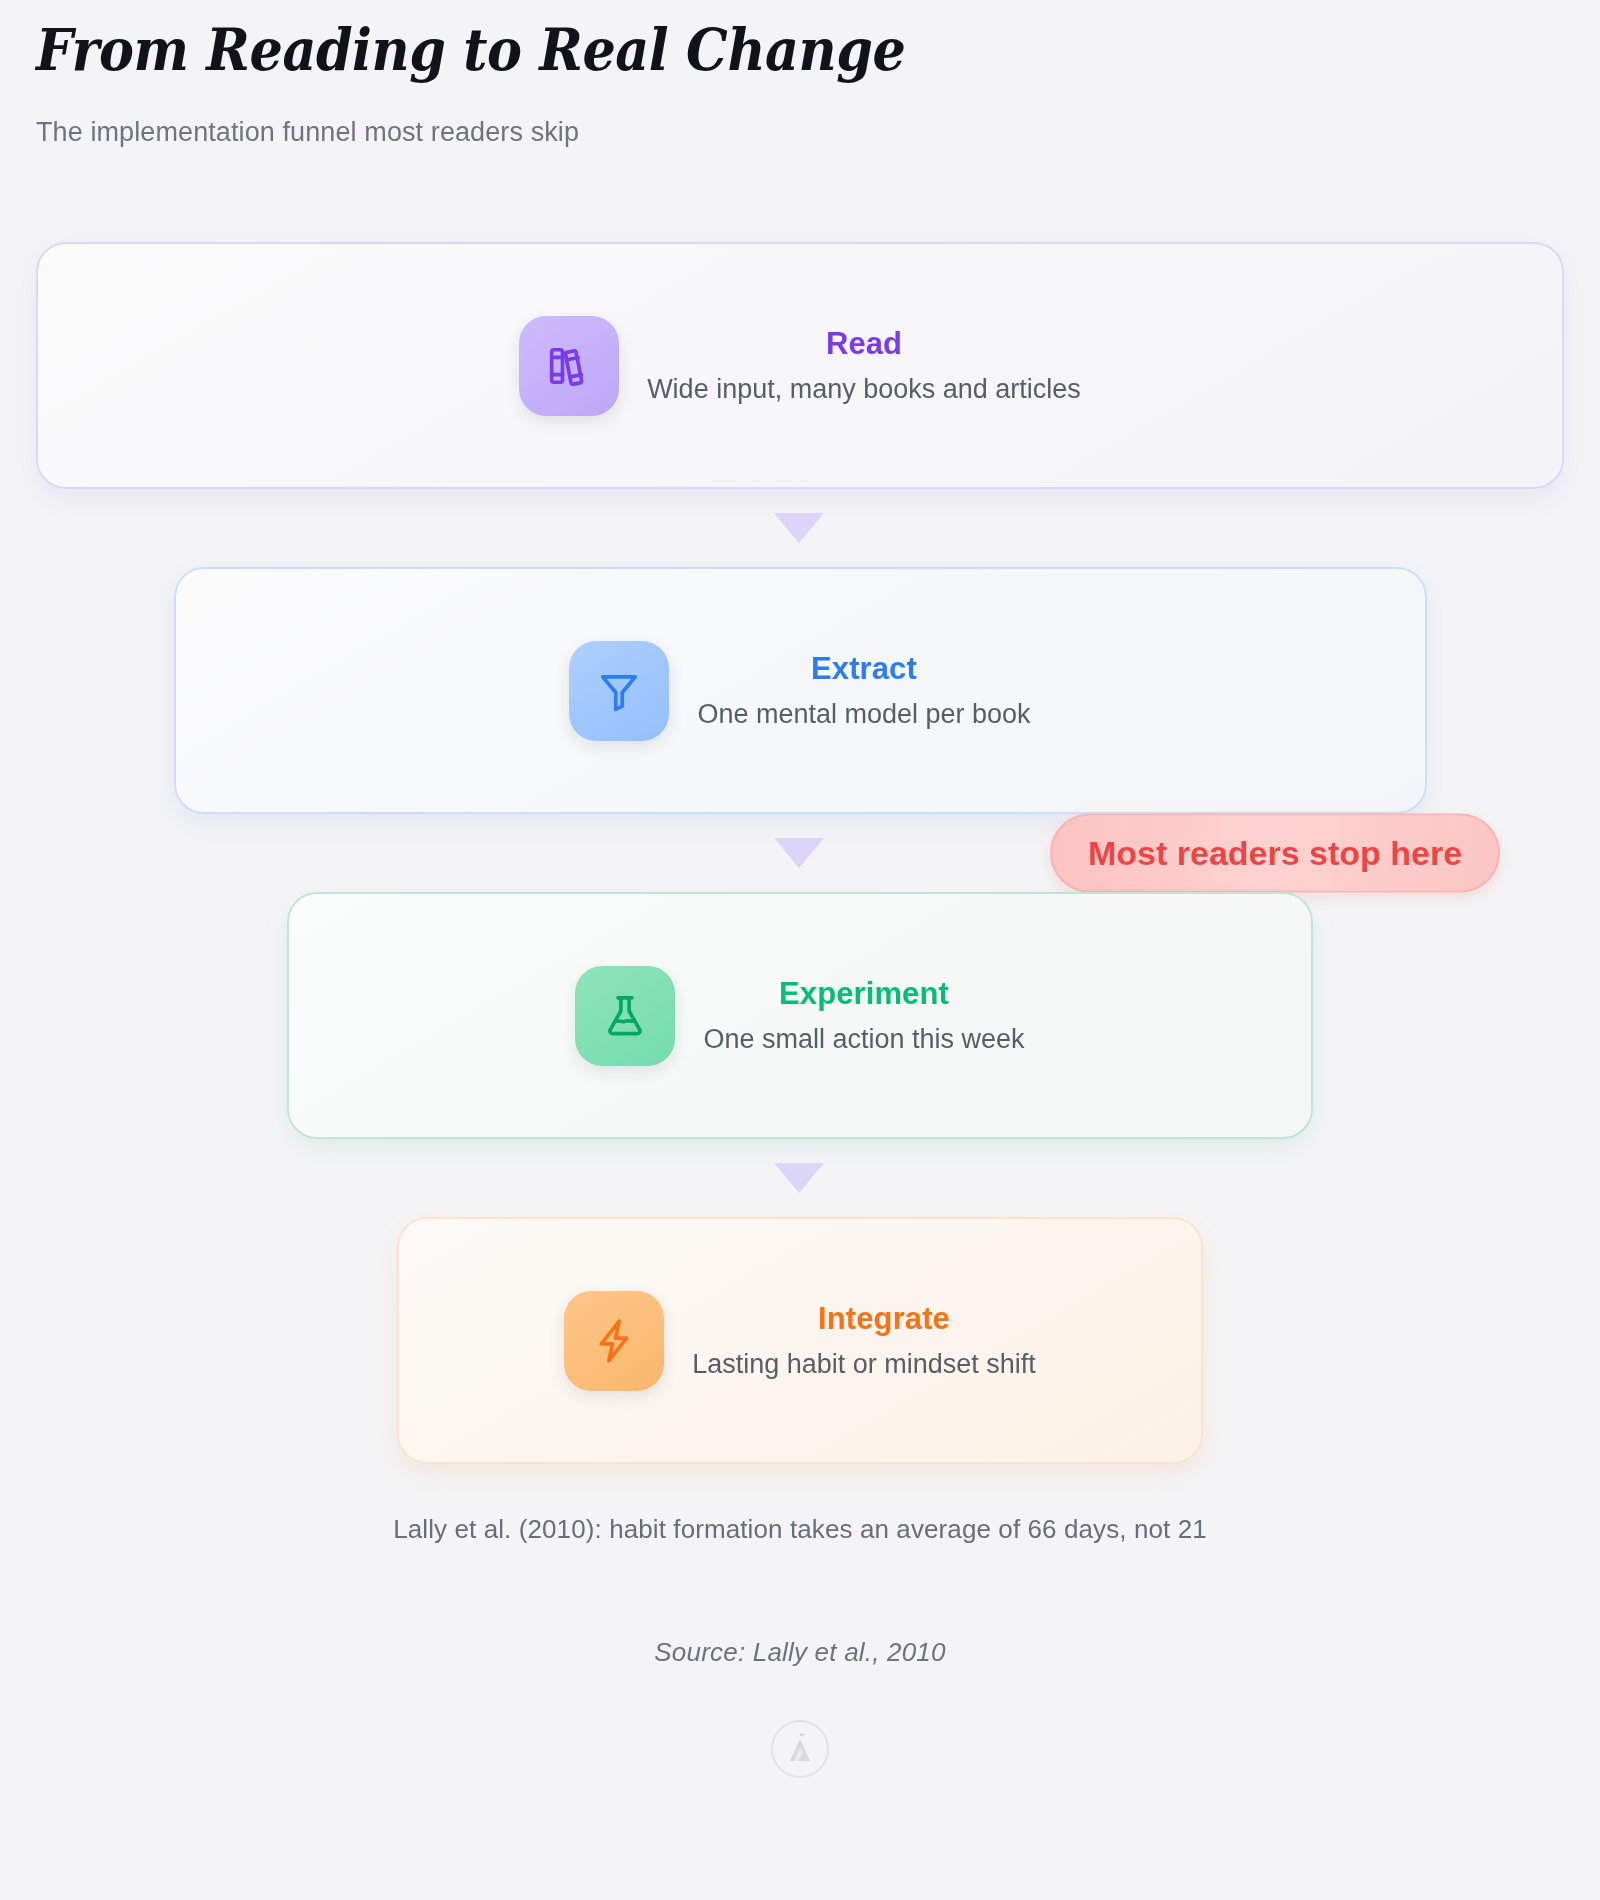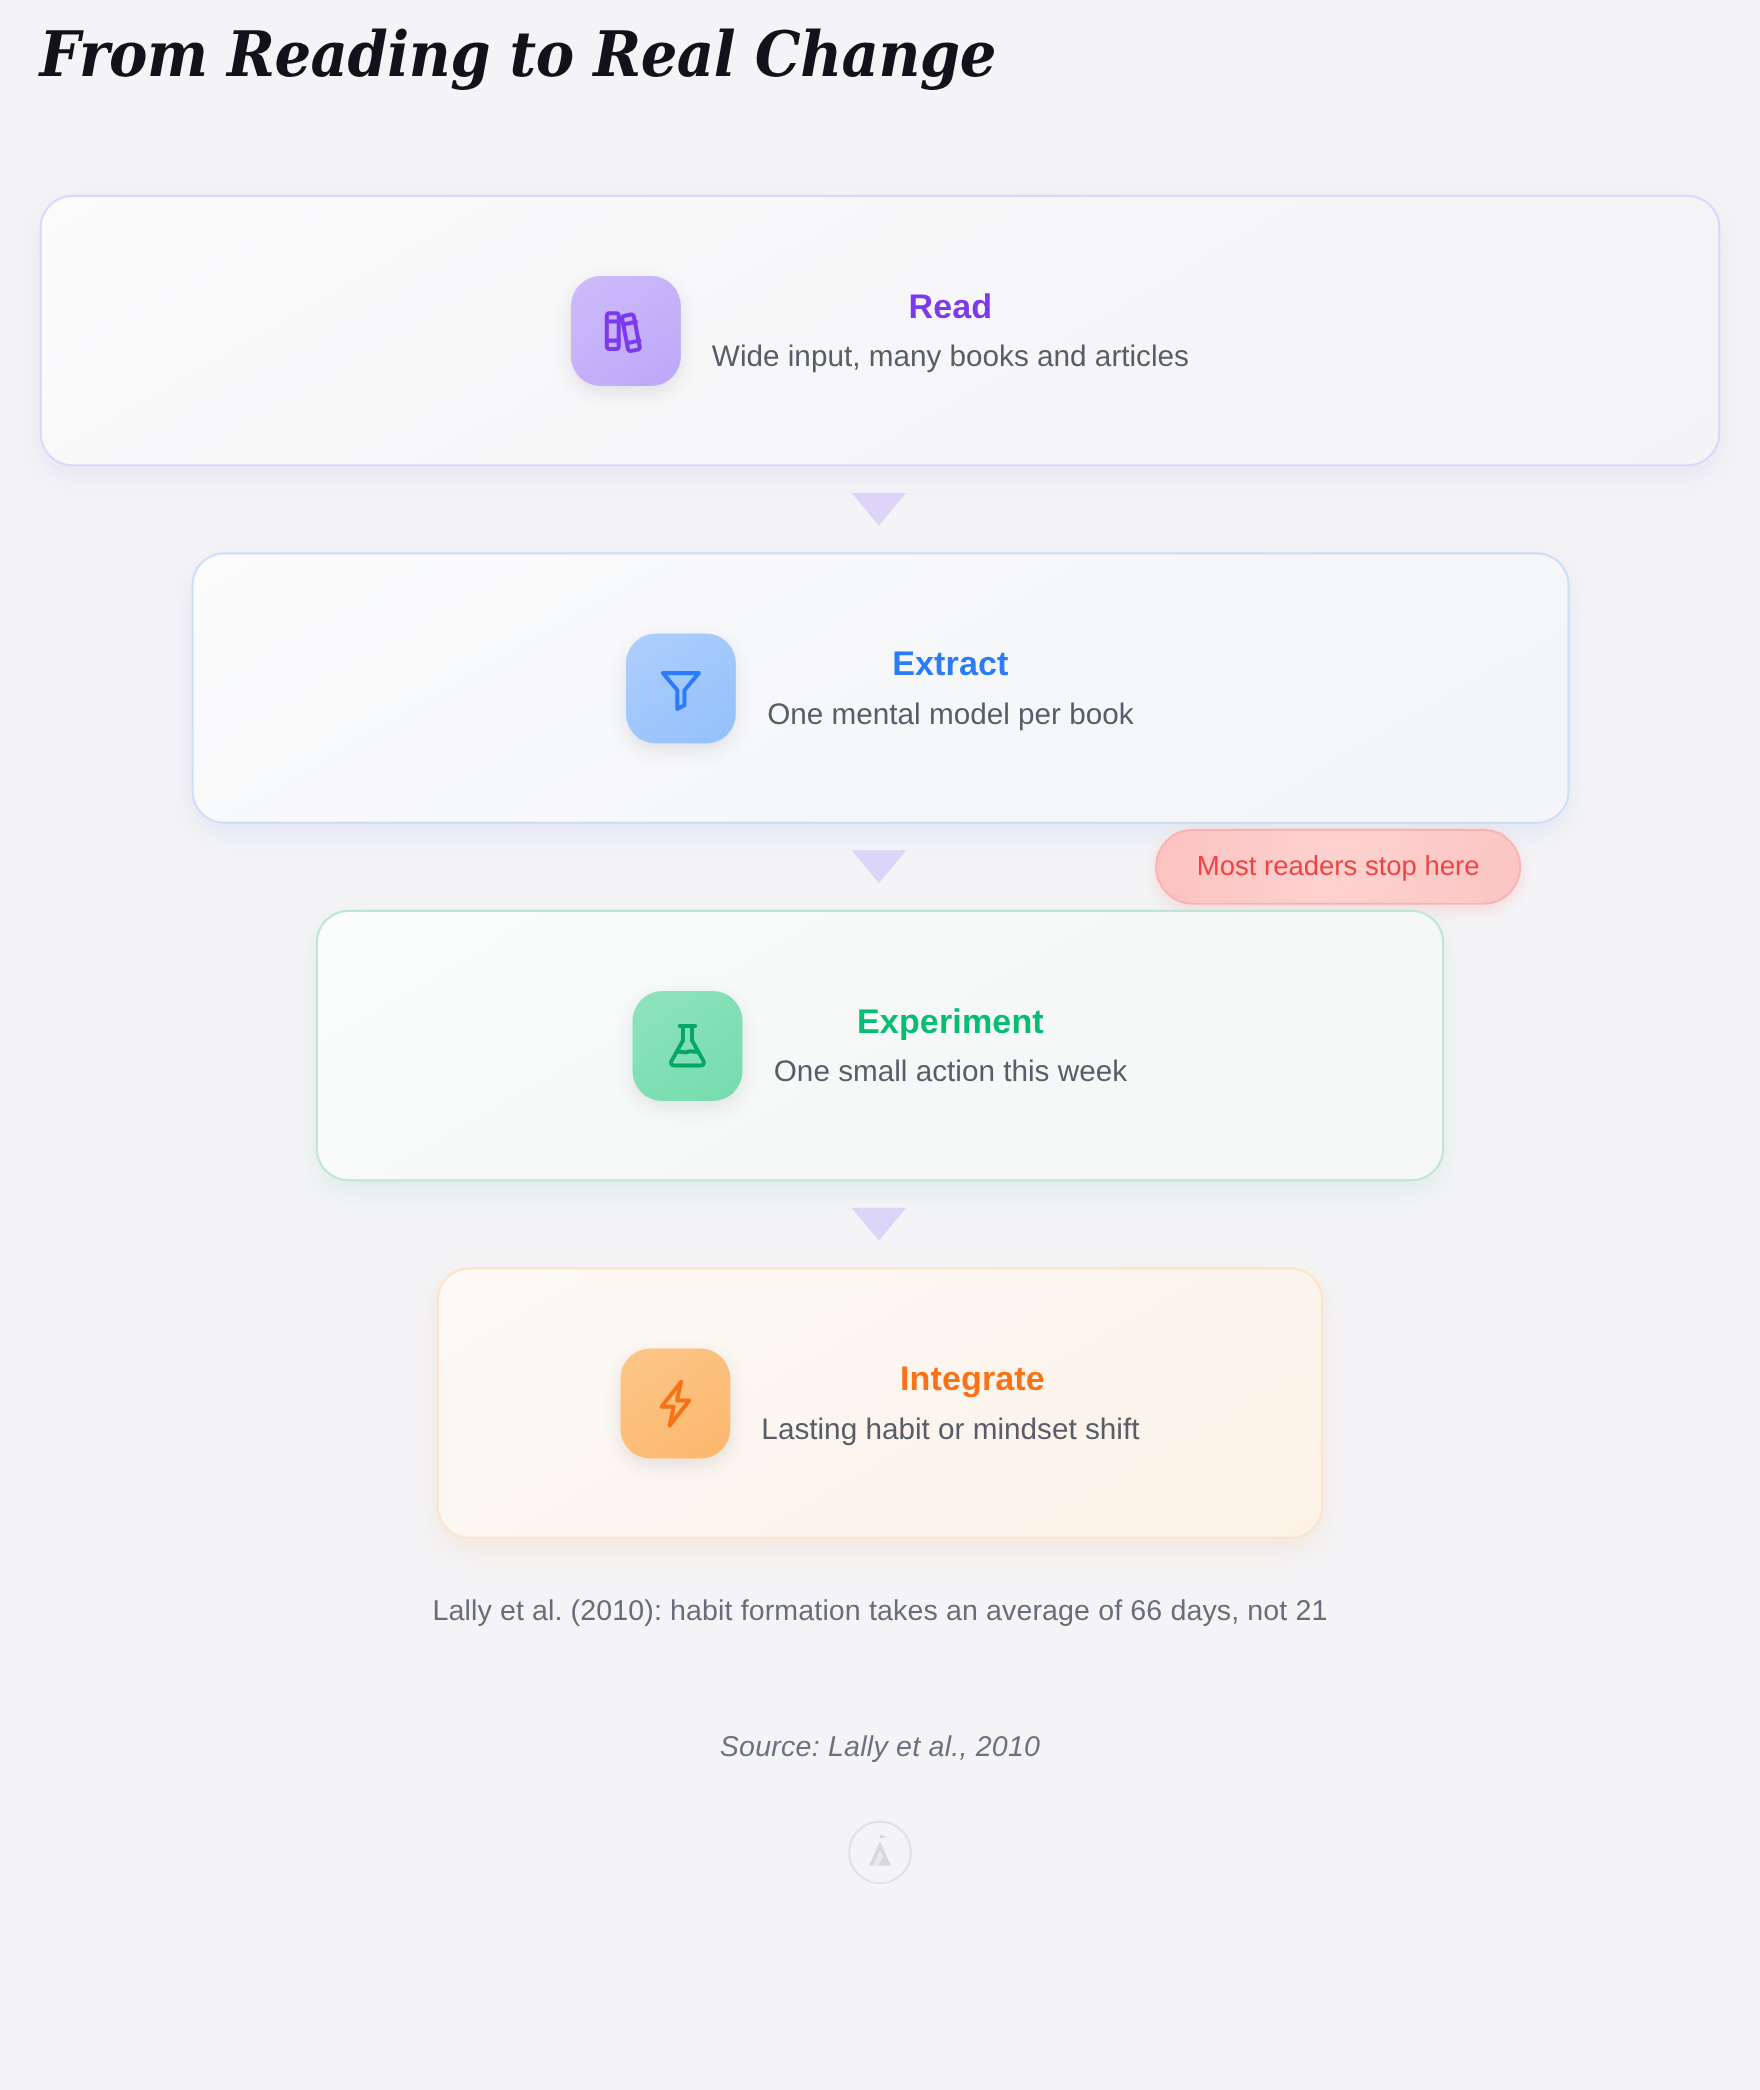--- a/index.html
+++ b/index.html
@@ -167,22 +167,22 @@
   }
 
   .stop-badge {
     position: absolute;
     left: calc(50% + 250px);
     top: 50%;
     transform: translateY(-50%);
     background: linear-gradient(100deg, #fcc2c0 0%, #fdd2d0 48%, #fbc5c3 100%);
     border: 2px solid #f9b4b2;
     color: #ef4444;
-    font-size: 25px;
-    font-weight: normal;
+    font-size: 34px;
+    font-weight: bold;
     border-radius: 999px;
     padding: 18px 36px;
     white-space: nowrap;
     box-shadow: 0 5px 14px rgba(240, 90, 90, 0.16);
   }
 
   
   .footnote {
     text-align: center;
     font-size: 26px;
@@ -216,20 +216,21 @@
   }
   .logo-mark svg { display: block; }
 </style>
 </head>
 <body>
 
 <div class="page">
 
   <div class="header">
     <h1 class="title">From Reading to Real Change</h1>
+    <p class="subtitle">The implementation funnel most readers skip</p>
   </div>
 
   <div class="funnel">
 
     <div class="stage-wrap">
       <div class="stage read">
         <div class="stage-inner">
           <div class="icon-tile tile-read">
             <svg viewBox="0 0 24 24" fill="none" stroke="#7c3aed" stroke-width="1.7" stroke-linecap="round" stroke-linejoin="round">
               <rect x="4" y="4.5" width="5" height="15" rx="1"></rect>

